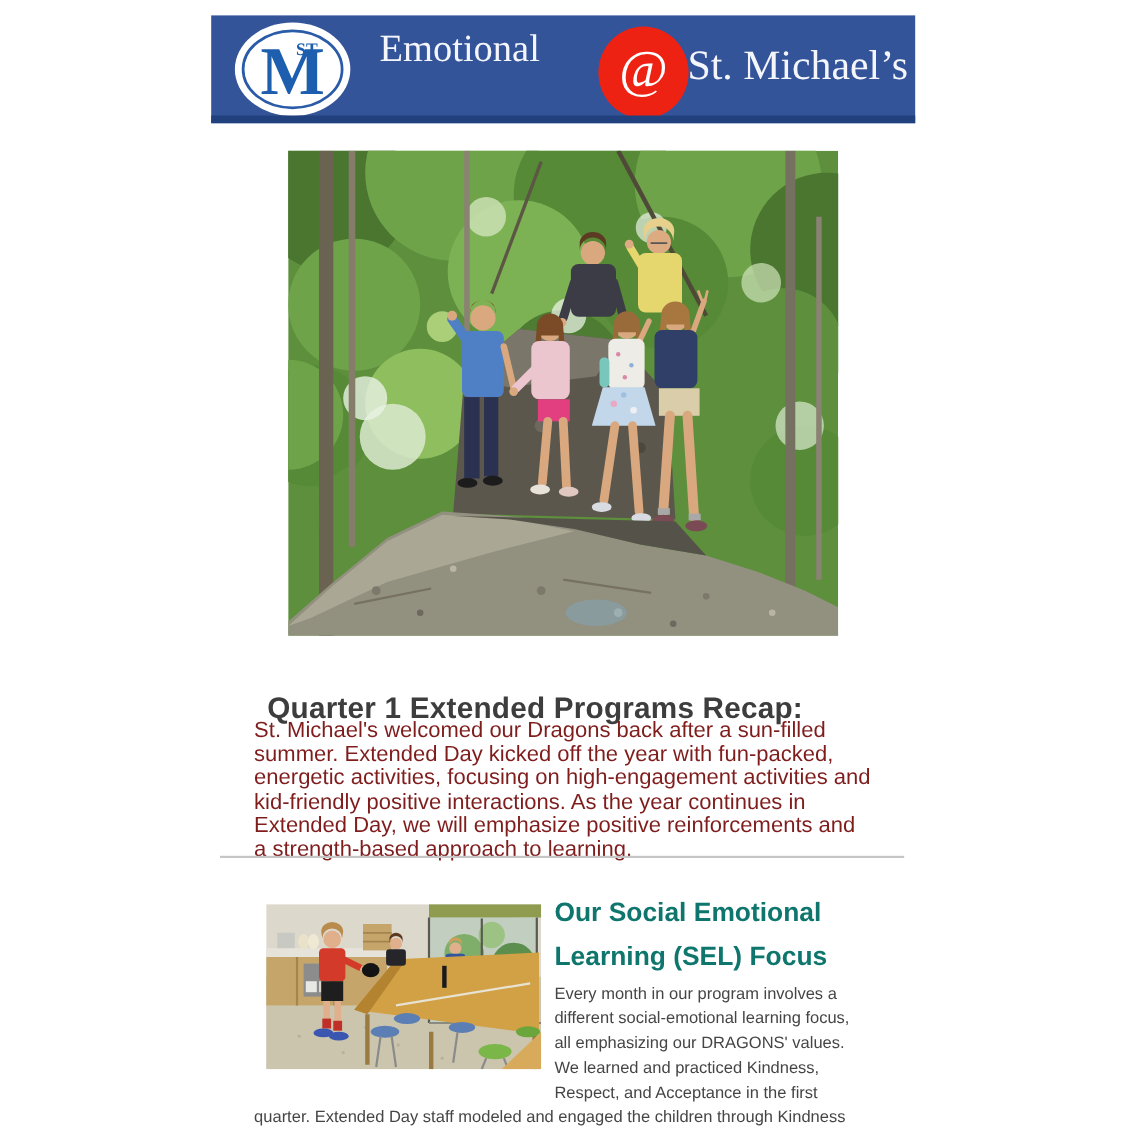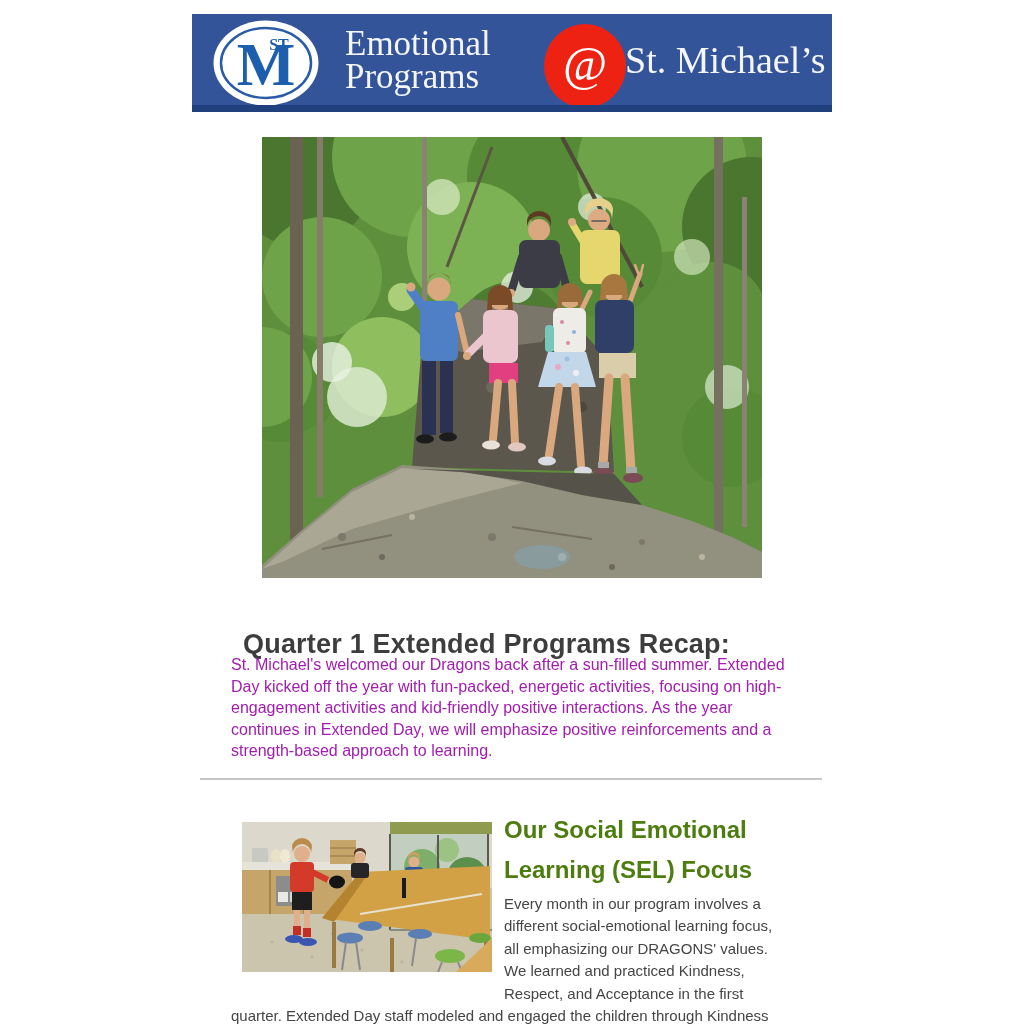--- a/index.html
+++ b/index.html
@@ -34,53 +34,52 @@
   }
   
   .hero-photo{position:absolute;left:262px;top:137px;width:500px;height:441px;}
   
   .recap-heading{
     position:absolute;left:231px;top:617px;margin:12px;
     font-size:27px;font-weight:bold;color:#3d3d3d;letter-spacing:.2px;
   }
   .recap-body{
     position:absolute;left:231px;top:654px;width:562px;margin:0;
-    font-size:16px;line-height:21.5px;color:#a21caf;
+    font-size:20px;line-height:21.5px;color:#7f1d1d;
   }
   
   .divider{
     position:absolute;left:200px;top:778px;width:622px;height:0;
     border-top:2px solid #c6c6c6;
   }
   
   .sel-section{position:absolute;left:231px;top:810px;width:560px;}
   .sel-photo{
     float:left;width:250px;height:150px;margin:12px 12px 22px 11px;display:block;
   }
   .sel-heading{
-    margin:0;font-size:24px;font-weight:bold;color:#4d7c0f;line-height:40px;
+    margin:0;font-size:24px;font-weight:bold;color:#0f766e;line-height:40px;
   }
   .sel-body{
     margin:3px 0 0 0;font-size:15px;line-height:22.4px;color:#454545;
   }
 </style>
 </head>
 <body>
 
 <div class="banner">
   <svg class="logo-oval" viewBox="0 0 106 86" aria-hidden="false">
     <ellipse cx="53" cy="43" rx="52.5" ry="42.5" fill="#ffffff"></ellipse>
     <ellipse cx="53" cy="43" rx="45" ry="35" fill="none" stroke="#2a5ba8" stroke-width="2.5"></ellipse>
     <text x="53" y="65" text-anchor="middle" font-family="Liberation Serif, DejaVu Serif, serif" font-size="62" font-weight="bold" fill="#1d5fae">M</text>
     <text x="66" y="30" text-anchor="middle" font-family="Liberation Serif, DejaVu Serif, serif" font-size="16" font-weight="bold" fill="#1d5fae">ST</text>
   </svg>
 
   <div class="banner-title">
     <div>Emotional</div>
-    <div>Programs</div>
   </div>
 
   <div class="at-circle">
     <span>@</span>
   </div>
 
   <div class="school-name">St. Michael’s</div>
 
   <div class="banner-strip"></div>
 </div>

